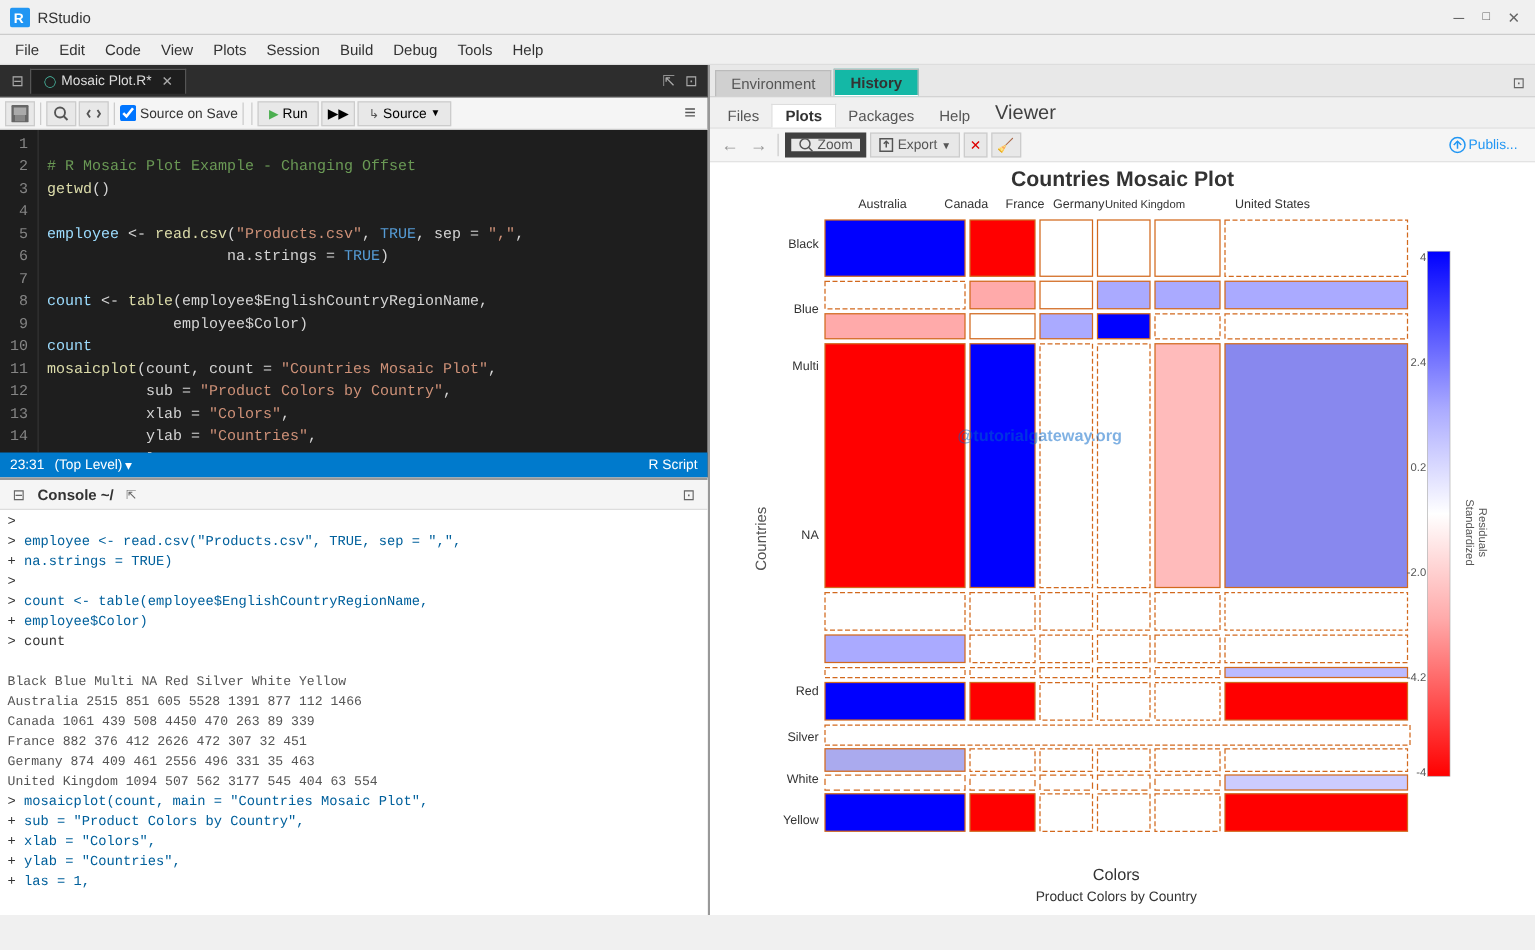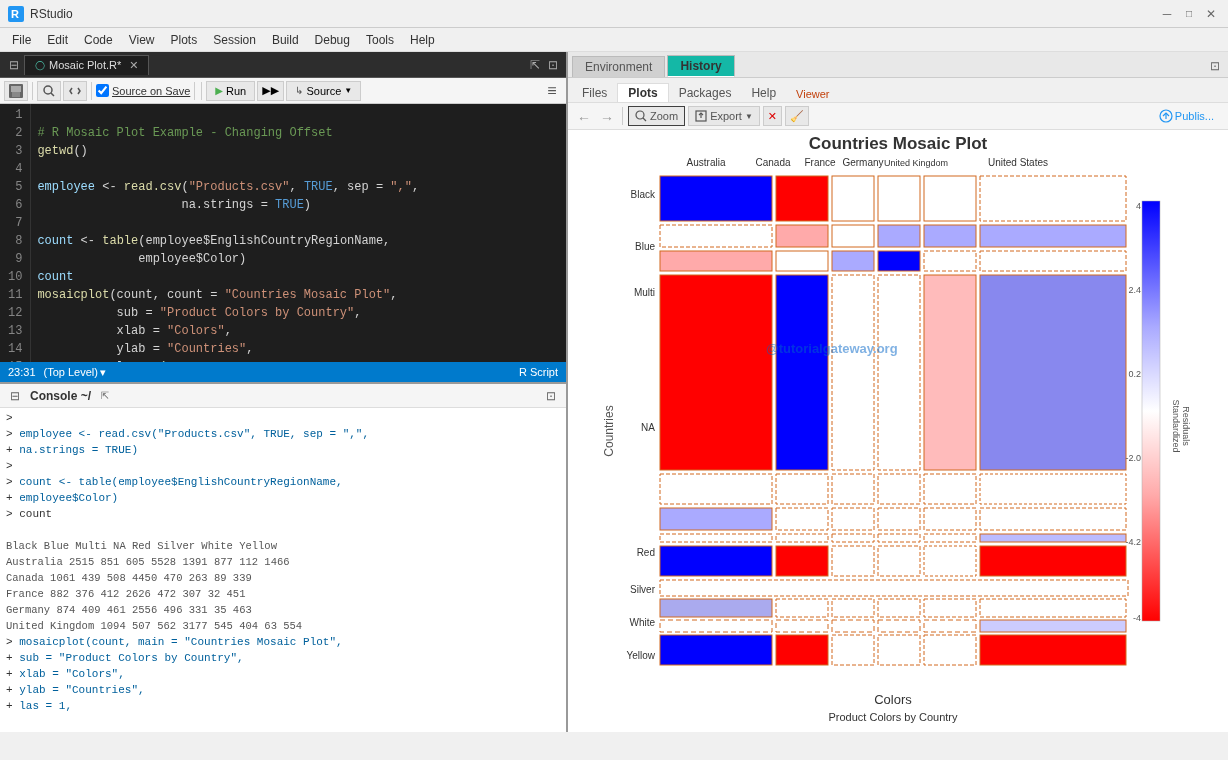--- a/index.html
+++ b/index.html
@@ -97,21 +97,21 @@
               <line x1="9" y1="9" x2="12" y2="12" stroke="#555" stroke-width="1.5"></line>
             </svg>
         </div>
         <div style="padding:1px 4px;background:#e8e8e8;border:1px solid #ccc;cursor:pointer;height:20px;display:flex;align-items:center;">
           <svg width="14" height="14" viewBox="0 0 14 14">
               <polyline points="4,4 2,7 4,10" fill="none" stroke="#555" stroke-width="1.5"></polyline>
               <polyline points="10,4 12,7 10,10" fill="none" stroke="#555" stroke-width="1.5"></polyline>
             </svg>
         </div>
         <div style="width:1px;height:18px;background:#ccc;margin:0 2px;"></div>
-        <label style="display:flex;align-items:center;gap:3px;font-size:11px;color:#333;cursor:pointer;text-decoration:underline;">
+        <label style="display:flex;align-items:center;gap:3px;font-size:11px;color:#333;cursor:pointer;">
           <input type="checkbox" style="margin: 0px;" checked="">
           <span>Source on Save</span>
         </label>
         <div style="width:1px;height:18px;background:#ccc;margin:0 2px;"></div>
         <div style="width:1px;height:18px;background:#ccc;margin:0 2px;"></div>
         <div style="padding:1px 8px;background:#e8e8e8;border:1px solid #ccc;cursor:pointer;height:20px;display:flex;align-items:center;gap:3px;font-size:11px;">
           <span style="color:#4CAF50;font-size:10px;">▶</span>
           <span>Run</span>
         </div>
         <div style="padding:1px 4px;background:#e8e8e8;border:1px solid #ccc;cursor:pointer;height:20px;display:flex;align-items:center;font-size:11px;">▶▶</div>
@@ -221,28 +221,28 @@
       <div style="padding:3px 12px;font-size:12px;cursor:pointer;background:#14b8a6;border:1px solid #bbb;border-bottom:1px solid white;margin-right:2px;color:#333;font-weight:bold;">History</div>
       <div style="flex:1;"></div>
       <div style="width:18px;height:18px;display:flex;align-items:center;justify-content:center;font-size:12px;color:#666;margin-bottom:2px;cursor:pointer;">⊡</div>
     </div>
 
     <div style="height:25px;display:flex;align-items:flex-end;background:#f0f0f0;border-bottom:1px solid #ddd;padding:0 4px;">
       <div style="padding:2px 10px;font-size:12px;cursor:pointer;color:#555;">Files</div>
       <div style="padding:2px 10px;font-size:12px;cursor:pointer;background:white;border:1px solid #ddd;border-bottom:none;color:#333;font-weight:bold;">Plots</div>
       <div style="padding:2px 10px;font-size:12px;cursor:pointer;color:#555;">Packages</div>
       <div style="padding:2px 10px;font-size:12px;cursor:pointer;color:#555;">Help</div>
-      <div style="padding:2px 10px;font-size:11px;cursor:pointer;color:#c2410c;">Viewer</div>
+      <div style="padding:2px 10px;font-size:16px;cursor:pointer;color:#404040;">Viewer</div>
     </div>
 
     <div style="height:27px;background:#f5f5f5;display:flex;align-items:center;padding:0 6px;gap:3px;border-bottom:1px solid #ddd;">
       <div style="width:20px;height:20px;display:flex;align-items:center;justify-content:center;cursor:pointer;color:#999;font-size:14px;">←</div>
       <div style="width:20px;height:20px;display:flex;align-items:center;justify-content:center;cursor:pointer;color:#999;font-size:14px;">→</div>
       <div style="width:1px;height:18px;background:#ccc;margin:0 2px;"></div>
-      <div style="padding:2px 6px;font-size:11px;cursor:pointer;color:#555;background:#e8e8e8;border:1px solid #404040;height:20px;display:flex;align-items:center;gap:3px;">
+      <div style="padding:2px 6px;font-size:11px;cursor:pointer;color:#555;background:#e8e8e8;border:5px solid #404040;height:20px;display:flex;align-items:center;gap:3px;">
         <svg width="12" height="12" viewBox="0 0 12 12">
             <circle cx="5" cy="5" r="4" fill="none" stroke="#555" stroke-width="1.2"></circle>
             <line x1="8" y1="8" x2="11" y2="11" stroke="#555" stroke-width="1.2"></line>
           </svg>
         <span>Zoom</span>
       </div>
       <div style="padding:2px 6px;font-size:11px;cursor:pointer;color:#555;background:#e8e8e8;border:1px solid #ccc;height:20px;display:flex;align-items:center;gap:3px;">
         <svg width="12" height="12" viewBox="0 0 12 12">
             <rect x="1" y="1" width="10" height="10" fill="none" stroke="#555" stroke-width="1.2"></rect>
             <polyline points="4,5 6,3 8,5" fill="none" stroke="#555" stroke-width="1.2"></polyline>

